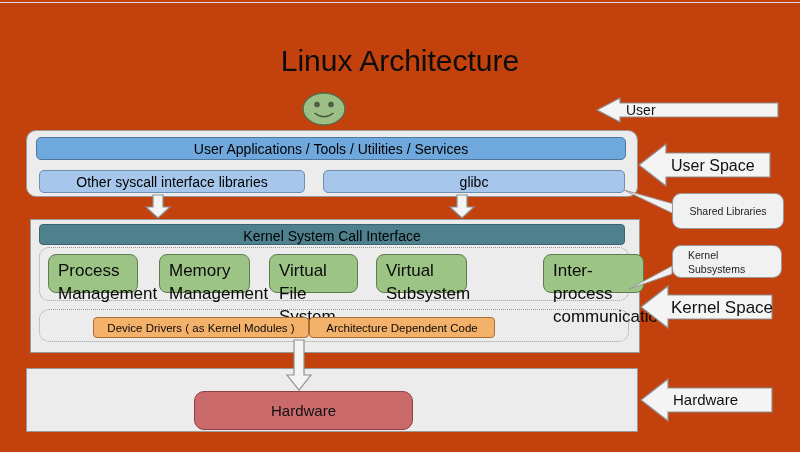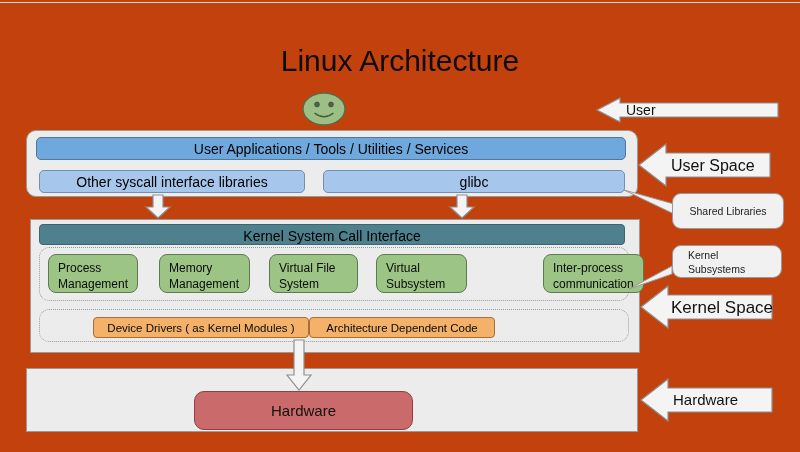--- a/index.html
+++ b/index.html
@@ -26,21 +26,21 @@
   .lib-b    { left:296px; top:39px; width:302px; height:23px; }
 
   .ksci-bar { left:8px; top:4px; width:586px; height:21px; background:#4e808e;
               border:1px solid #3c6572; border-radius:4px;align-items:flex-end; }
 
   .dotted { position:absolute; border:1px dotted #9a9a9a; border-radius:10px; }
   .dot-subs { left:8px; top:27px; width:590px; height:54px; }
   .dot-mods { left:8px; top:89px; width:590px; height:33px; }
 
   .sub { position:absolute; top:34px; height:39px; background:#9cc484; border:1px solid #5f7a50;
-         border-radius:8px; font-size:12px; line-height:1.35; padding:5px 6px 0 9px; color:#0a0a0a; }
+         border-radius:8px; font-size:17px; line-height:1.35; padding:5px 6px 0 9px; color:#0a0a0a; }
   .s1 { left:17px;  width:90px; }
   .s2 { left:128px; width:91px; }
   .s3 { left:238px; width:89px; }
   .s4 { left:345px; width:91px; }
   .s5 { left:464px; width:101px;margin-left:48px; }
 
   .mod { position:absolute; top:97px; height:21px; background:#f3b169; border:1px solid #a96e33;
          border-radius:4px; font-size:11.5px; display:flex; align-items:center;
          justify-content:center; color:#0a0a0a; }
   .m1 { left:32px;  width:216px;margin-left:30px; }

